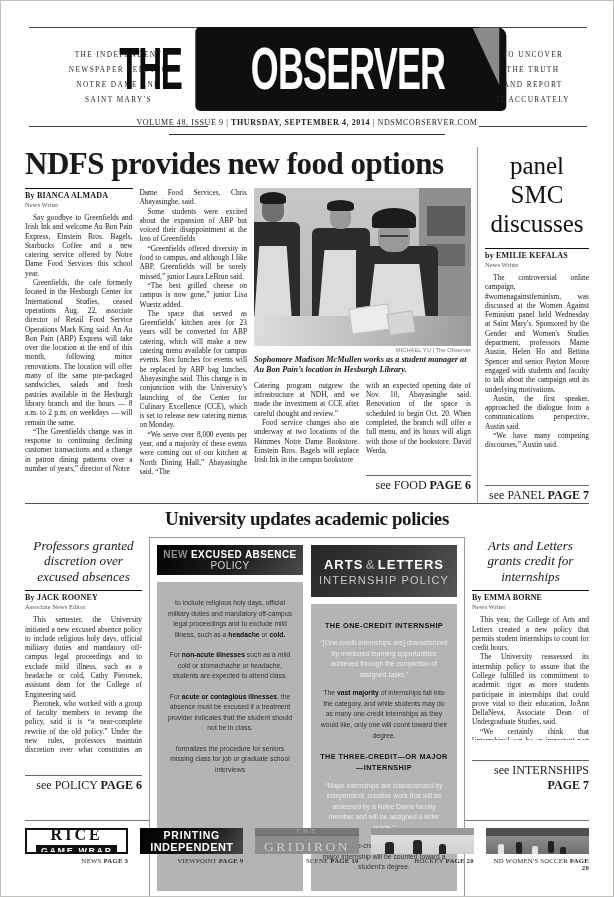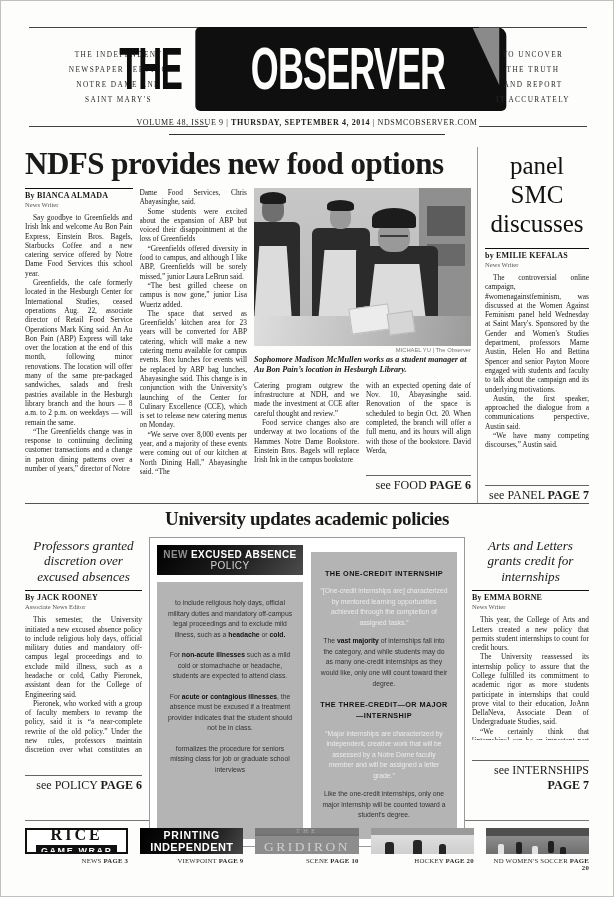--- a/index.html
+++ b/index.html
@@ -281,20 +281,26 @@
               <p class="ig-p">
                 <span>For </span><b>non-acute illnesses</b><span> such as a mild cold or stomachache or headache, students are expected to attend class.</span>
               </p>
               <p class="ig-p">
                 <span>For </span><b>acute or contagious illnesses</b><span>, the absence must be excused if a treatment provider indicates that the student should not be in class.</span>
               </p>
               <p class="ig-p">formalizes the procedure for seniors missing class for job or graduate school interviews</p>
             </div>
           </div>
           <div class="ig-panel">
+            <div class="ig-header two">
+              <div class="ig-l1">
+                <span>ARTS</span><span class="amp">&amp;</span><span>LETTERS</span>
+              </div>
+              <div class="ig-l2">INTERNSHIP POLICY</div>
+            </div>
             <div class="ig-bodybox">
               <p class="ig-title">THE ONE-CREDIT INTERNSHIP</p>
               <p class="ig-quote">“[One-credit internships are] characterized by mentored learning opportunities achieved through the completion of assigned tasks.”</p>
               <p class="ig-p">
                 <span>The </span><b>vast majority</b><span> of internships fall into the category, and while students may do as many one-credit internships as they would like, only one will count toward their degree.</span>
               </p>
               <p class="ig-title">THE THREE-CREDIT—OR MAJOR—INTERNSHIP</p>
               <p class="ig-quote">“Major internships are characterized by independent, creative work that will be assessed by a Notre Dame faculty member and will be assigned a letter grade.”</p>
               <p class="ig-p">Like the one-credit internships, only one major internship will be counted toward a student's degree.</p>
             </div>

